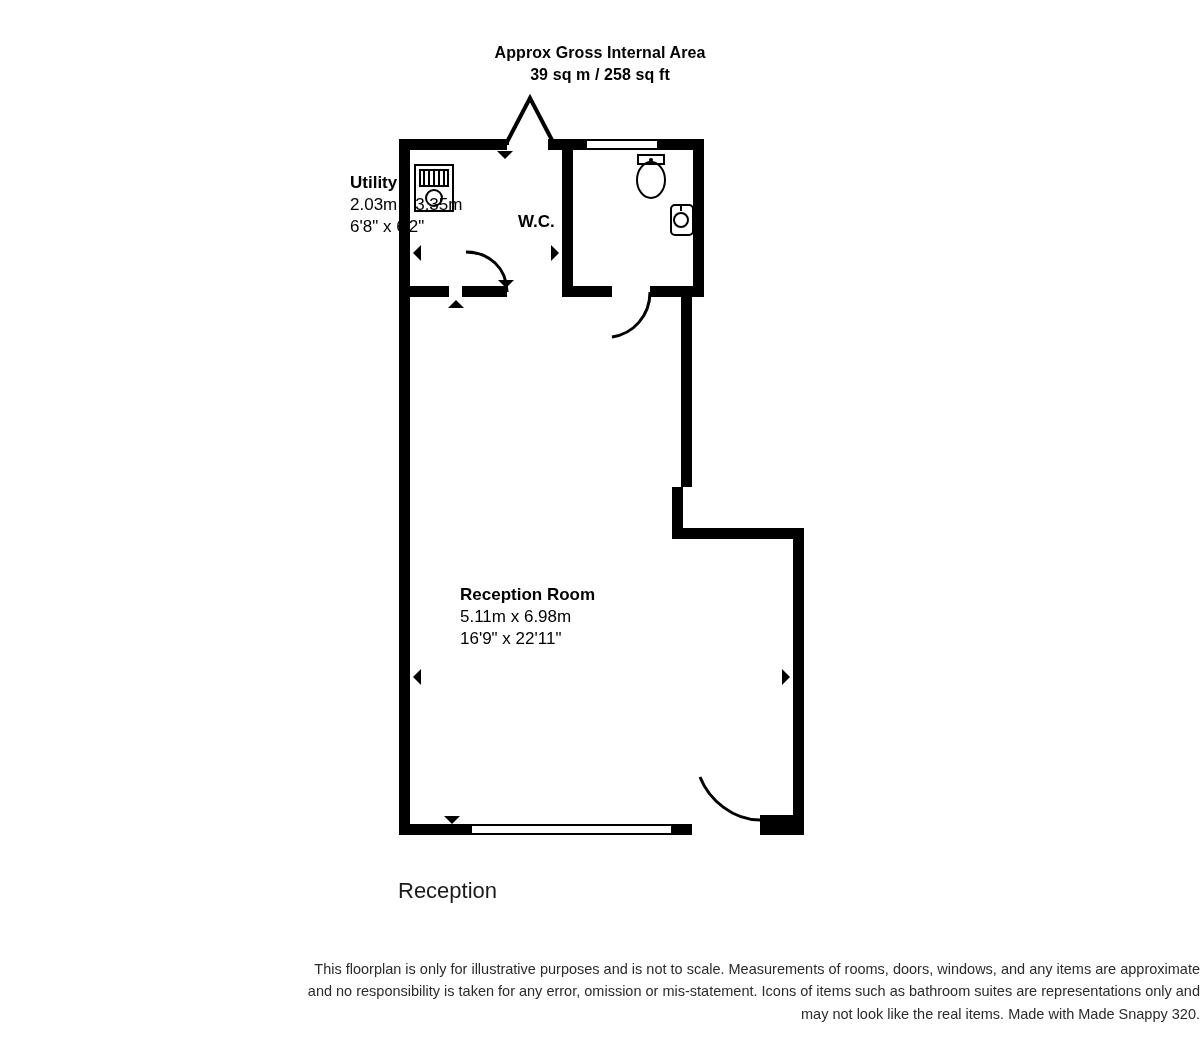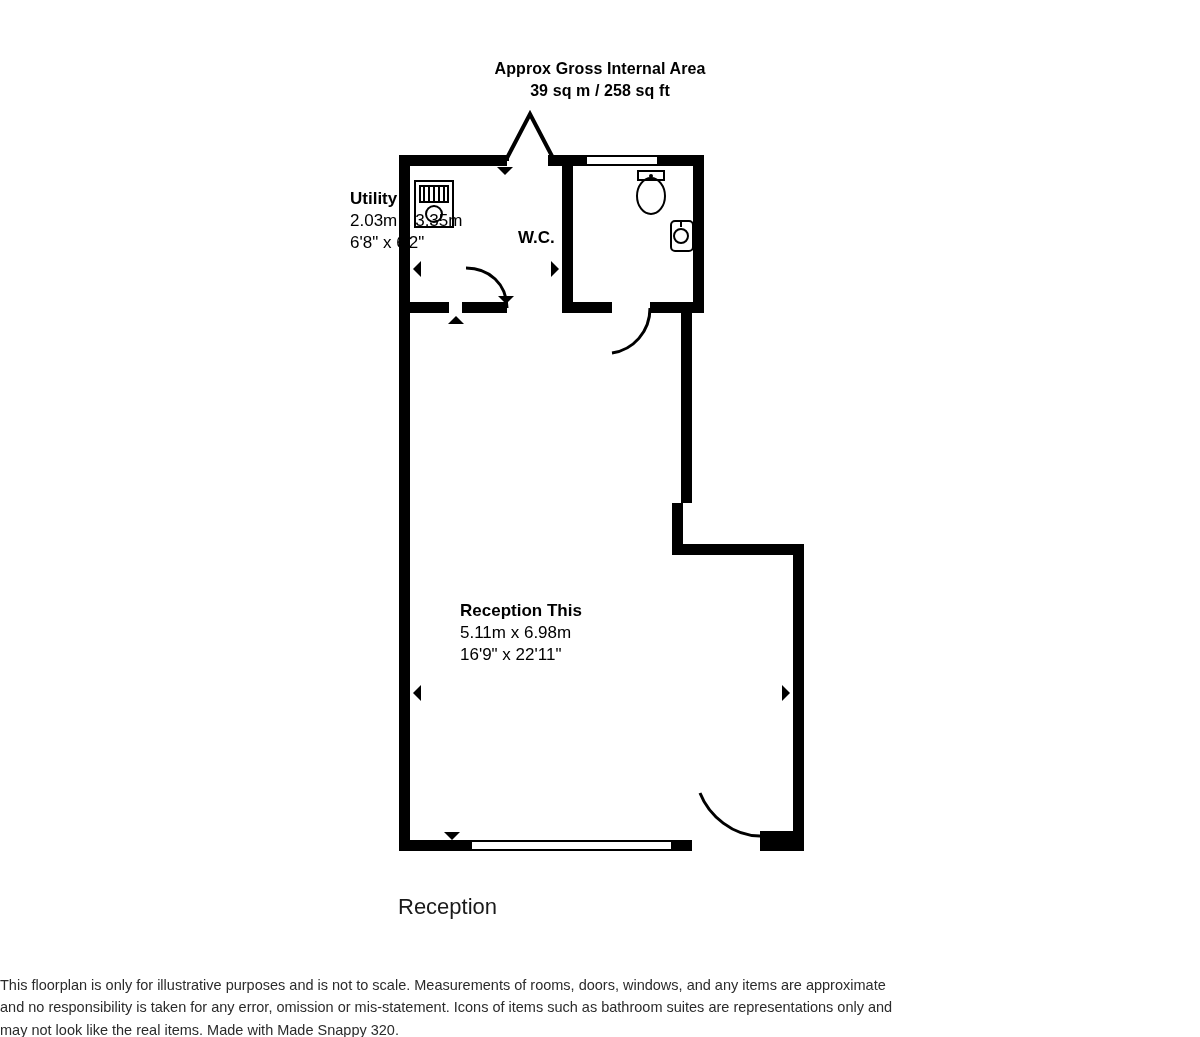--- a/index.html
+++ b/index.html
@@ -12,21 +12,20 @@
     height: 1037px;
     position: relative;
     font-family: "Liberation Sans", sans-serif;
     color: #000000;
     overflow: hidden;
   }
 
   .page {
     position: absolute;
     inset: 0;
-    margin-top: 16px;
   }
 
   
   .header {
     position: absolute;
     top: 42px;
     left: 0;
     width: 1200px;
     text-align: center;
     line-height: 1.35;
@@ -90,21 +89,21 @@
     font-weight: normal;
     color: #1a1a1a;
   }
 
   
   .disclaimer {
     position: absolute;
     top: 958px;
     left: 0;
     width: 1200px;
-    text-align: left;
+    text-align: right;
     font-size: 14.5px;
     line-height: 1.55;
     color: #2b2b2b;
   }
   .disclaimer div { white-space: nowrap; }
 </style>
 </head>
 <body>
 
 <div class="page">
@@ -214,21 +213,21 @@
       <div class="name">Utility</div>
       <div class="dim">2.03m x 3.35m</div>
       <div class="dim">6'8" x 6'2"</div>
     </div>
 
     <div class="room-label" id="label-wc">
       <div class="name">W.C.</div>
     </div>
 
     <div class="room-label" id="label-reception">
-      <div class="name">Reception This</div>
+      <div class="name">Reception Room</div>
       <div class="dim">5.11m x 6.98m</div>
       <div class="dim">16'9" x 22'11"</div>
     </div>
 
     <div class="plan-title">Reception</div>
   </div>
 
   <div class="disclaimer">
     <div>This floorplan is only for illustrative purposes and is not to scale. Measurements of rooms, doors, windows, and any items are approximate</div>
     <div>and no responsibility is taken for any error, omission or mis-statement. Icons of items such as bathroom suites are representations only and</div>

